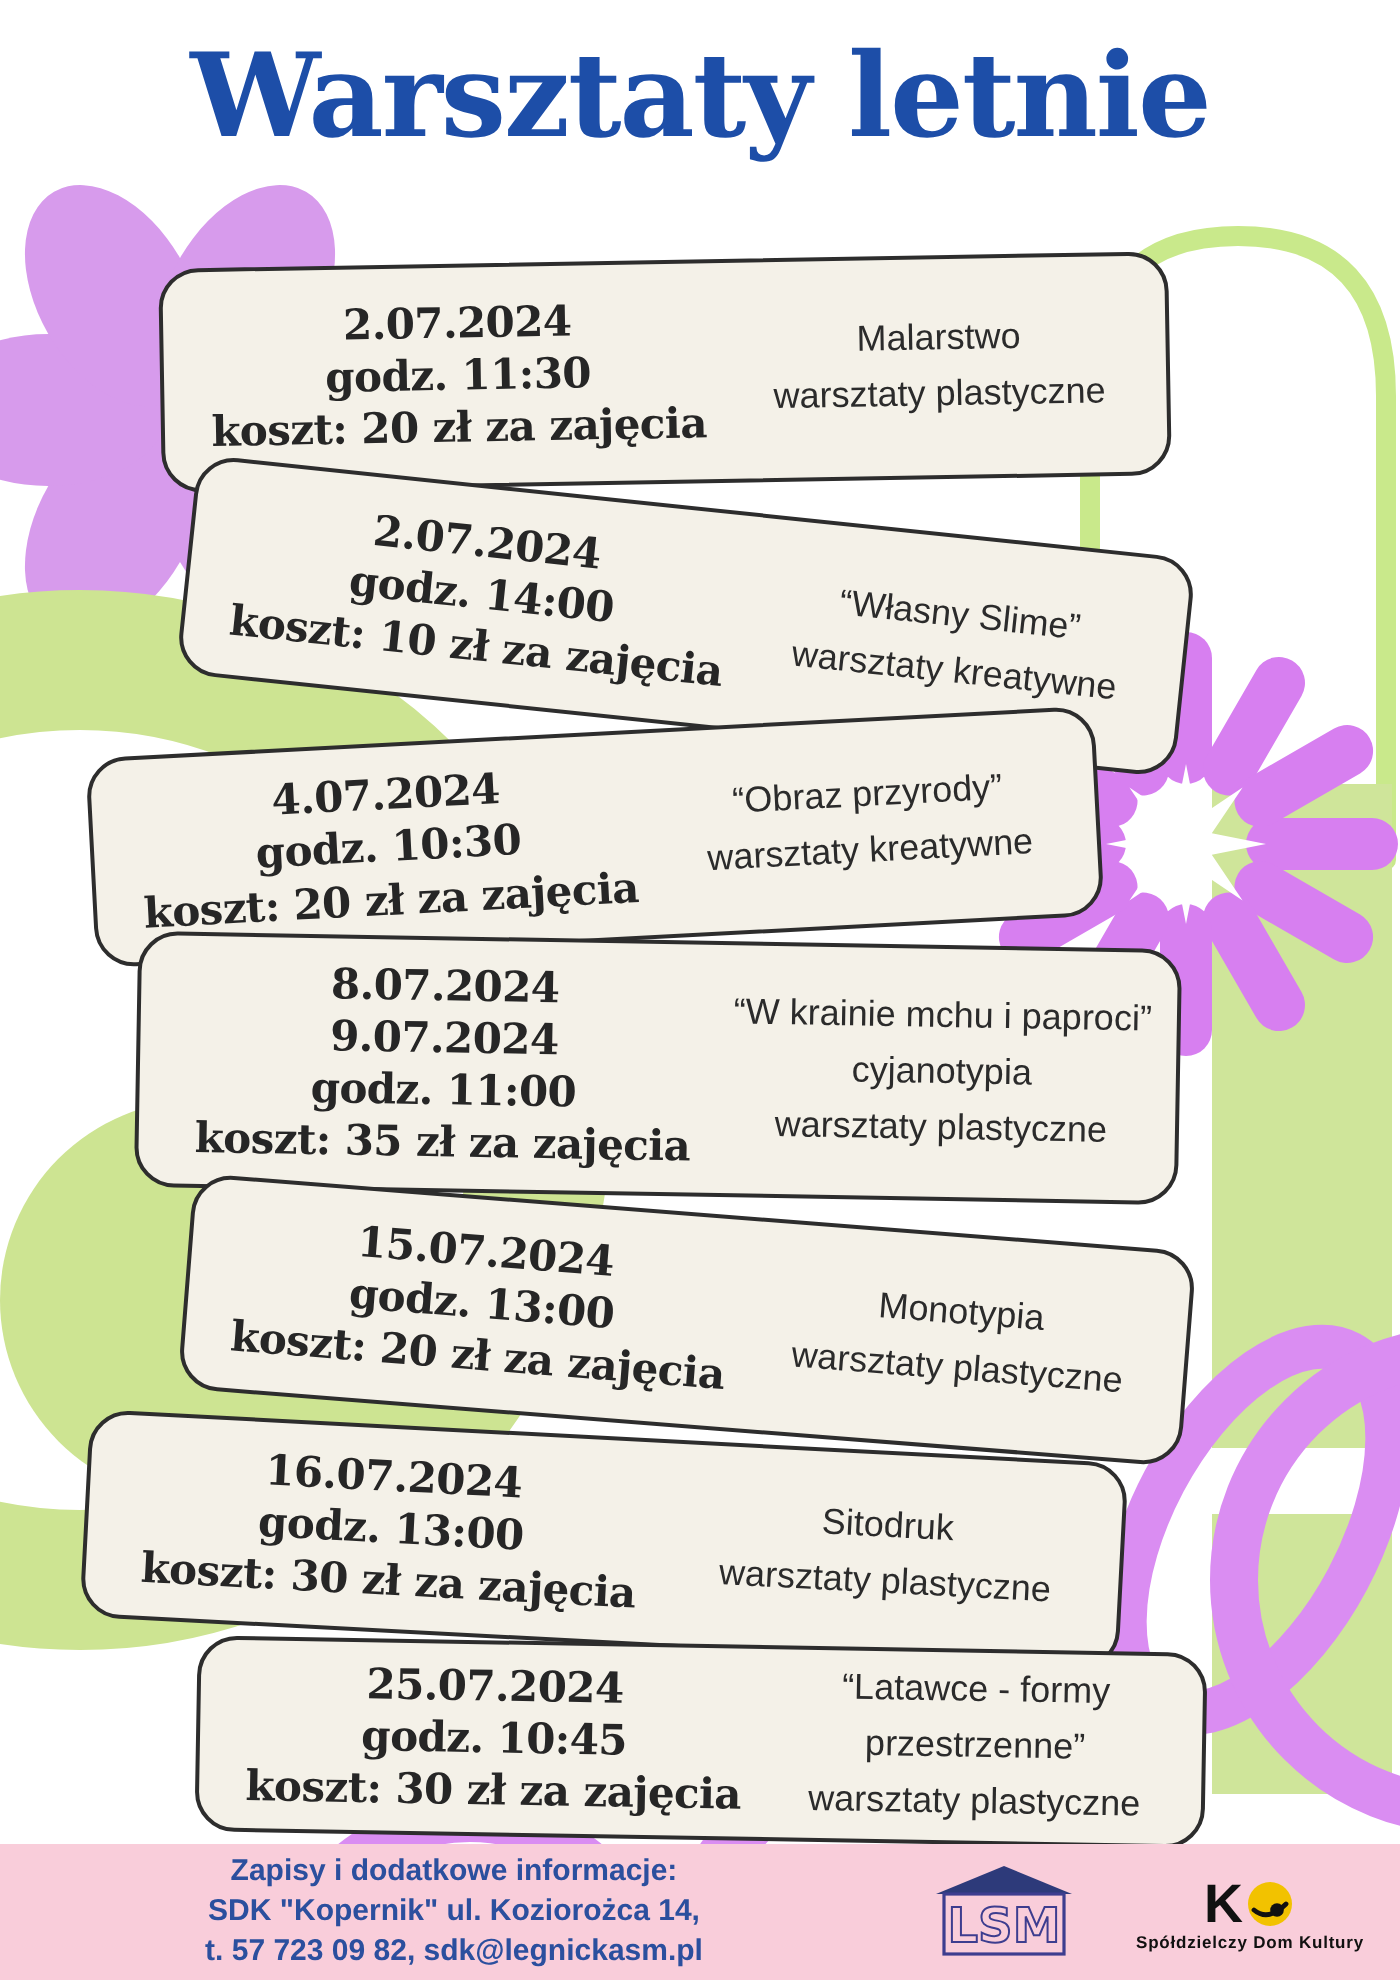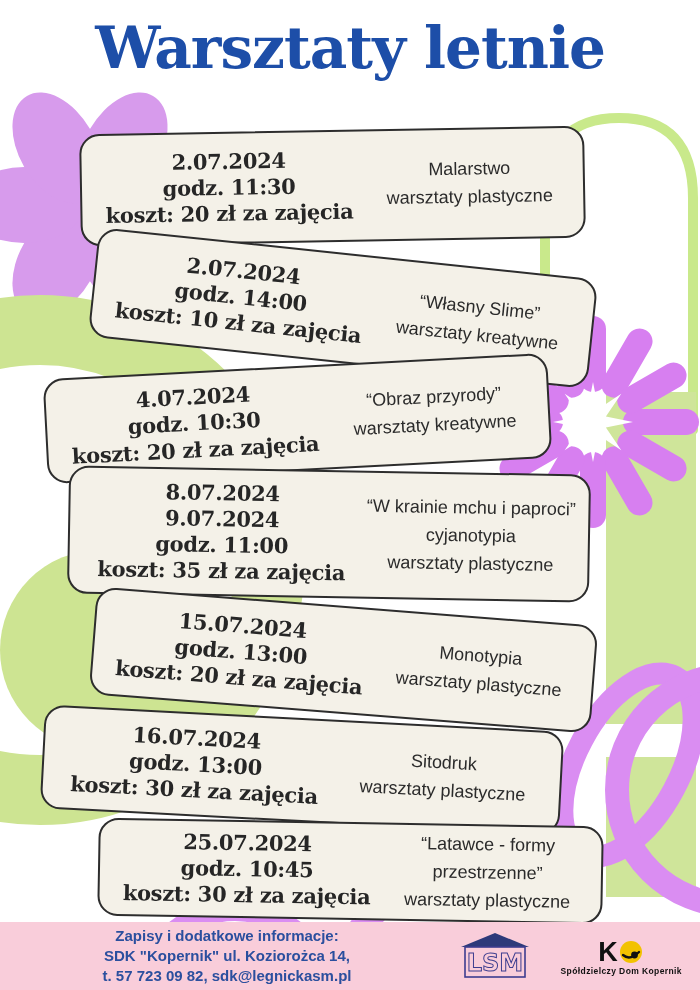--- a/index.html
+++ b/index.html
@@ -204,18 +204,18 @@
       </svg>
       <div class="kopernik">
         <div class="kopernik-word">
           <span>K</span>
           <svg width="24" height="24" viewBox="-12 -12 24 24" style="margin:0 1px;">
             <circle cx="0" cy="0" r="11" fill="#f2c200"></circle>
             <circle cx="3.5" cy="3" r="3.4" fill="#111"></circle>
             <path d="M-8,3 Q-1,9 8,0" fill="none" stroke="#111" stroke-width="2.4" stroke-linecap="round"></path>
           </svg>
         </div>
-        <div class="kopernik-sub">Spółdzielczy Dom Kopernik</div>
+        <div class="kopernik-sub">Spółdzielczy Dom Kultury</div>
       </div>
     </div>
   </div>
 
 </div>
 
 </body></html>

